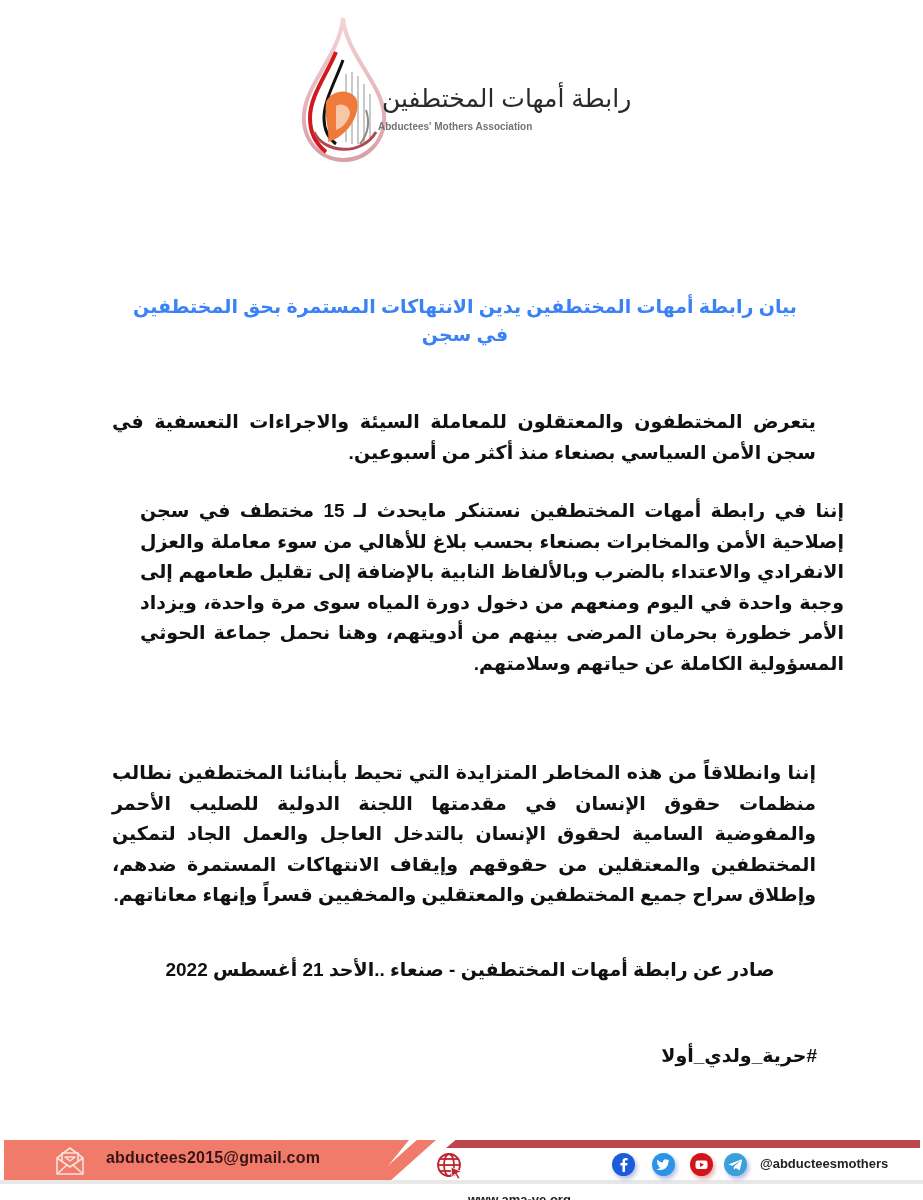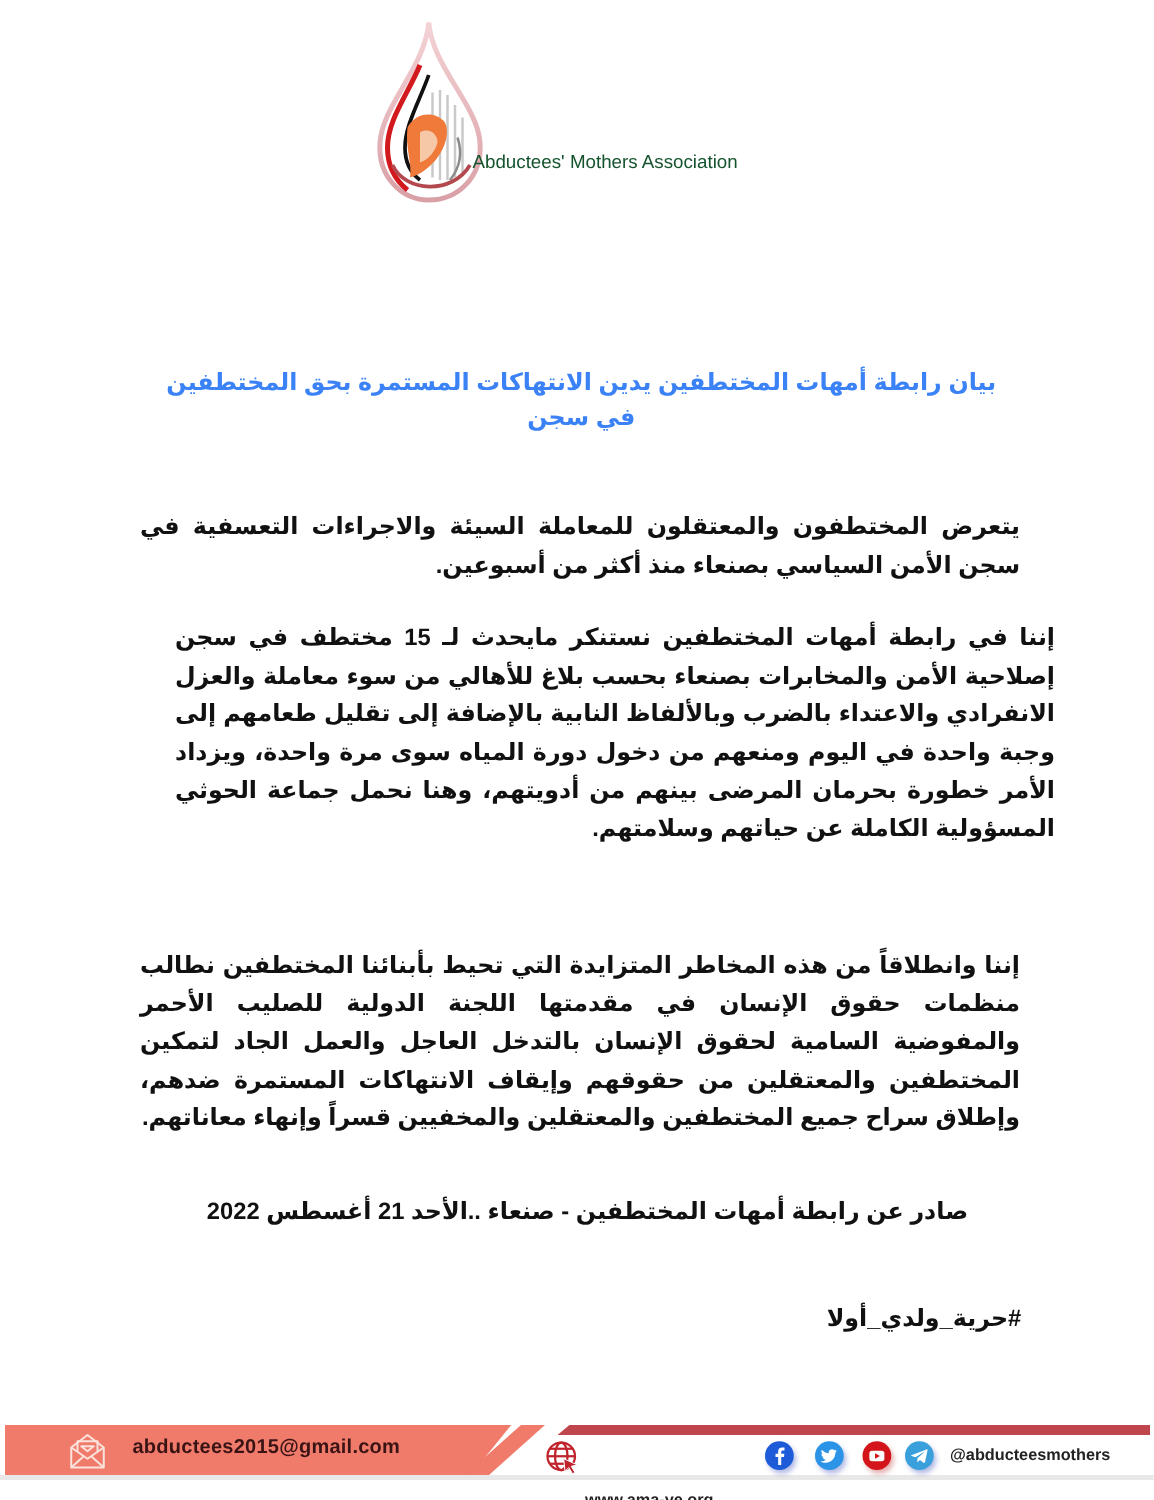--- a/index.html
+++ b/index.html
@@ -40,23 +40,23 @@
       font-size: 25px;
       font-weight: normal;
       color: #2a2a2a;
       letter-spacing: 0px;
       white-space: nowrap;
     }
     .logo-text-en {
       position: absolute;
       left: 82px;
       top: 107px;
-      font-size: 15px;
-      font-weight: normal;
-      color: #14532d;
+      font-size: 10px;
+      font-weight: bold;
+      color: #737373;
       white-space: nowrap;
     }
     
     .title {
       position: absolute;
       left: 120px;
       top: 293px;
       width: 690px;
       direction: rtl;
       text-align: center;
@@ -222,20 +222,21 @@
       <line x1="68" y1="70" x2="68" y2="128"></line>
       <line x1="74" y1="80" x2="74" y2="124"></line>
     </g>
 
     <path d="M30 88 C36 76 52 74 60 84 C64 92 60 104 54 112 C48 120 40 126 32 128 C34 118 28 104 30 88 Z" fill="#ef7a3a"></path>
     <path d="M40 92 C46 88 54 92 54 100 C52 108 46 114 40 116 Z" fill="#f6c8a8"></path>
 
     <path d="M18 118 C28 140 66 142 80 118" fill="none" stroke="#b3494f" stroke-width="3"></path>
     <path d="M70 96 C74 108 72 120 64 130" fill="none" stroke="#8a8a8a" stroke-width="2"></path>
   </svg>
+  <div class="logo-text-ar">رابطة أمهات المختطفين</div>
   <div class="logo-text-en">Abductees' Mothers Association</div>
 </div>
 
 <div class="title">
   <div>بيان رابطة أمهات المختطفين يدين الانتهاكات المستمرة بحق المختطفين في سجن</div>
 </div>
 
 <div class="para p1">يتعرض المختطفون والمعتقلون للمعاملة السيئة والاجراءات التعسفية في سجن الأمن السياسي بصنعاء منذ أكثر من أسبوعين.</div>
 <div class="para p2">إننا في رابطة أمهات المختطفين نستنكر مايحدث لـ 15 مختطف في سجن إصلاحية الأمن والمخابرات بصنعاء بحسب بلاغ للأهالي من سوء معاملة والعزل الانفرادي والاعتداء بالضرب وبالألفاظ النابية بالإضافة إلى تقليل طعامهم إلى وجبة واحدة في اليوم ومنعهم من دخول دورة المياه سوى مرة واحدة، ويزداد الأمر خطورة بحرمان المرضى بينهم من أدويتهم، وهنا نحمل جماعة الحوثي المسؤولية الكاملة عن حياتهم وسلامتهم.</div>
 <div class="para p3">إننا وانطلاقاً من هذه المخاطر المتزايدة التي تحيط بأبنائنا المختطفين نطالب منظمات حقوق الإنسان في مقدمتها اللجنة الدولية للصليب الأحمر والمفوضية السامية لحقوق الإنسان بالتدخل العاجل والعمل الجاد لتمكين المختطفين والمعتقلين من حقوقهم وإيقاف الانتهاكات المستمرة ضدهم، وإطلاق سراح جميع المختطفين والمعتقلين والمخفيين قسراً وإنهاء معاناتهم.</div>

